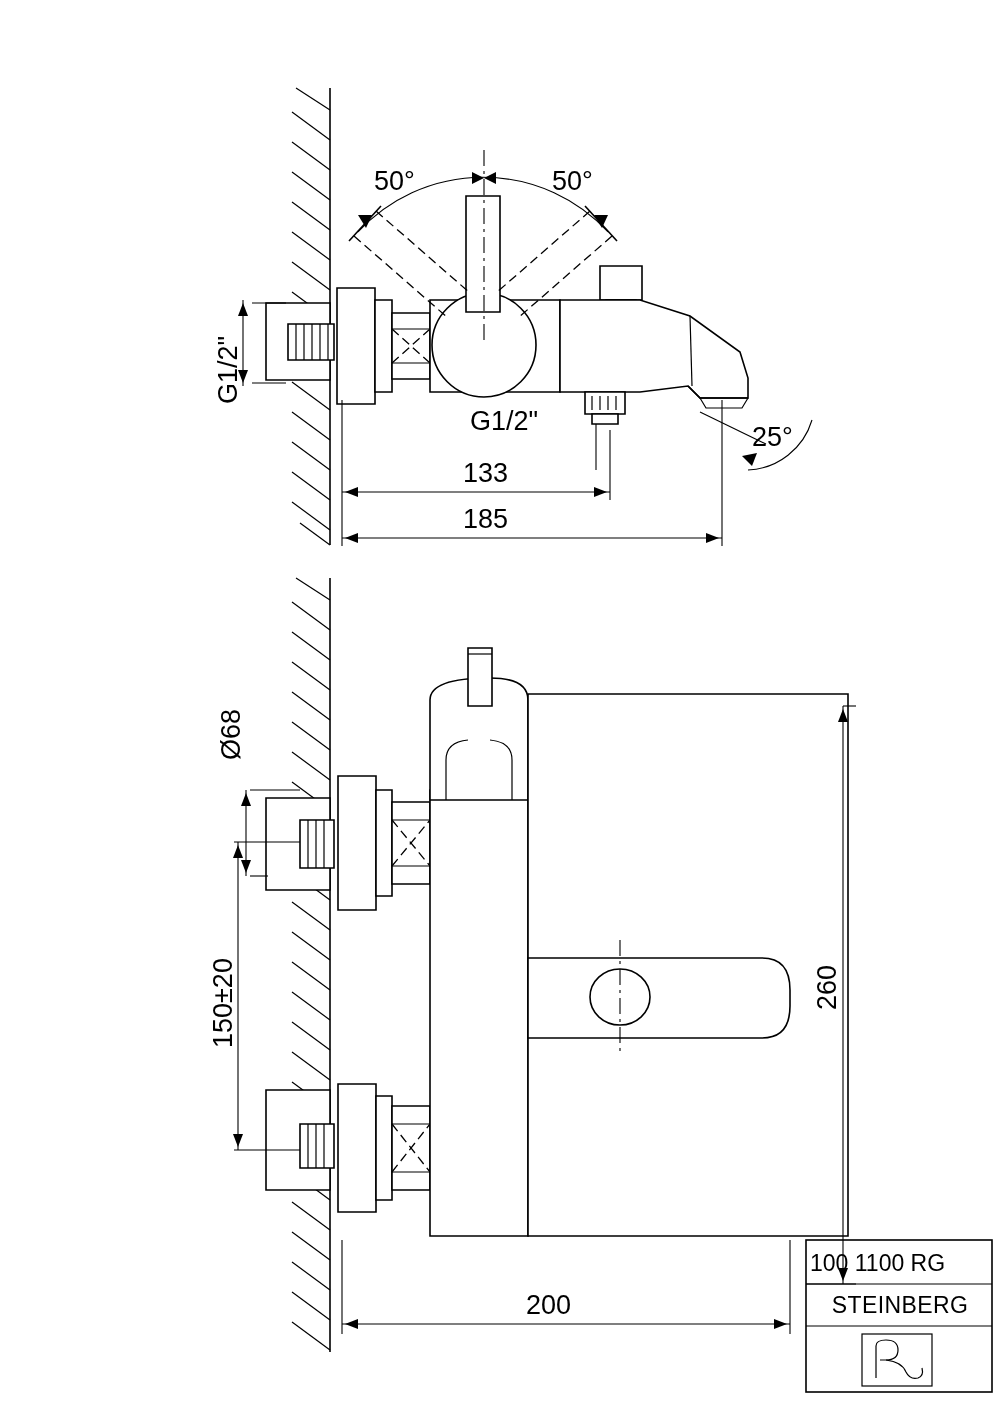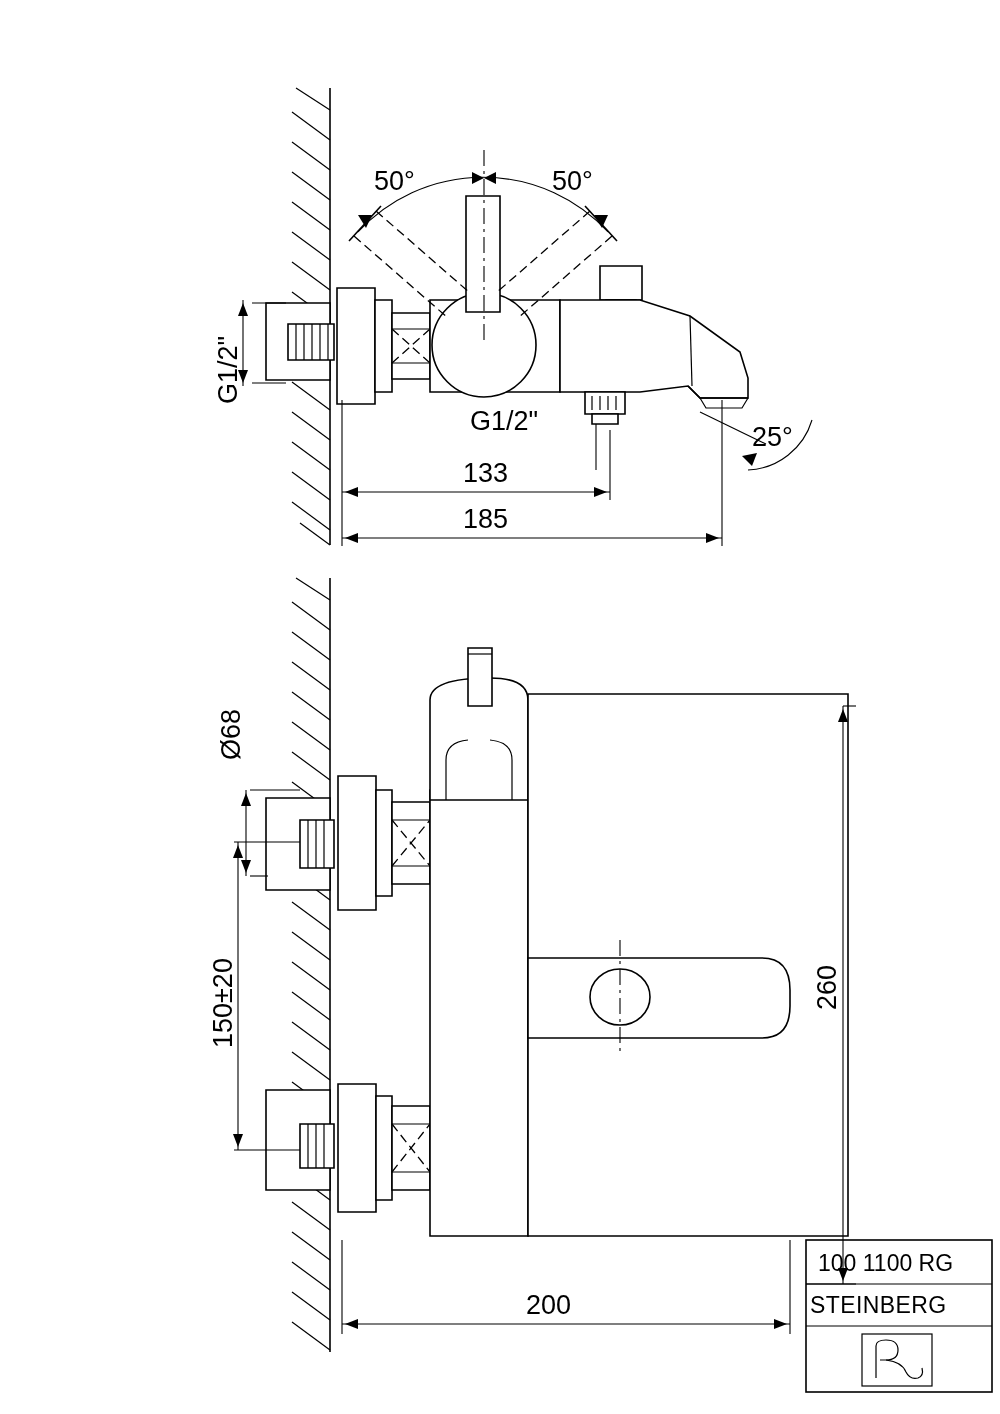--- a/index.html
+++ b/index.html
@@ -326,16 +326,16 @@
       <line class="ln-thin" x1="806" y1="1326" x2="992" y2="1326"></line>
 
       <g>
         <rect class="ln-thin" x="862" y="1334" width="70" height="52" fill="#ffffff"></rect>
         <path class="ln-thin" d="M876,1378 L876,1346 Q876,1340 886,1340 Q898,1340 898,1350 Q898,1360 886,1360 L880,1360"></path>
         <path class="ln-thin" d="M886,1360 Q902,1362 906,1372 Q910,1380 918,1378 Q924,1376 922,1368"></path>
       </g>
     </g>
   </svg>
 
-  <div style="position:absolute; left:810px; top:1248px; width:180px; font-size:23px; line-height:30px;margin-left:8px;">100 1100 RG</div>
-  <div style="position:absolute; left:810px; top:1290px; width:180px; font-size:23px; line-height:30px; letter-spacing:0.4px;">STEINBERG</div>
+  <div style="position:absolute; left:810px; top:1248px; width:180px; font-size:23px; line-height:30px;">100 1100 RG</div>
+  <div style="position:absolute; left:810px; top:1290px; width:180px; font-size:23px; line-height:30px; letter-spacing:0.4px;text-align:center;">STEINBERG</div>
 
 </div>
 
 </body></html>

